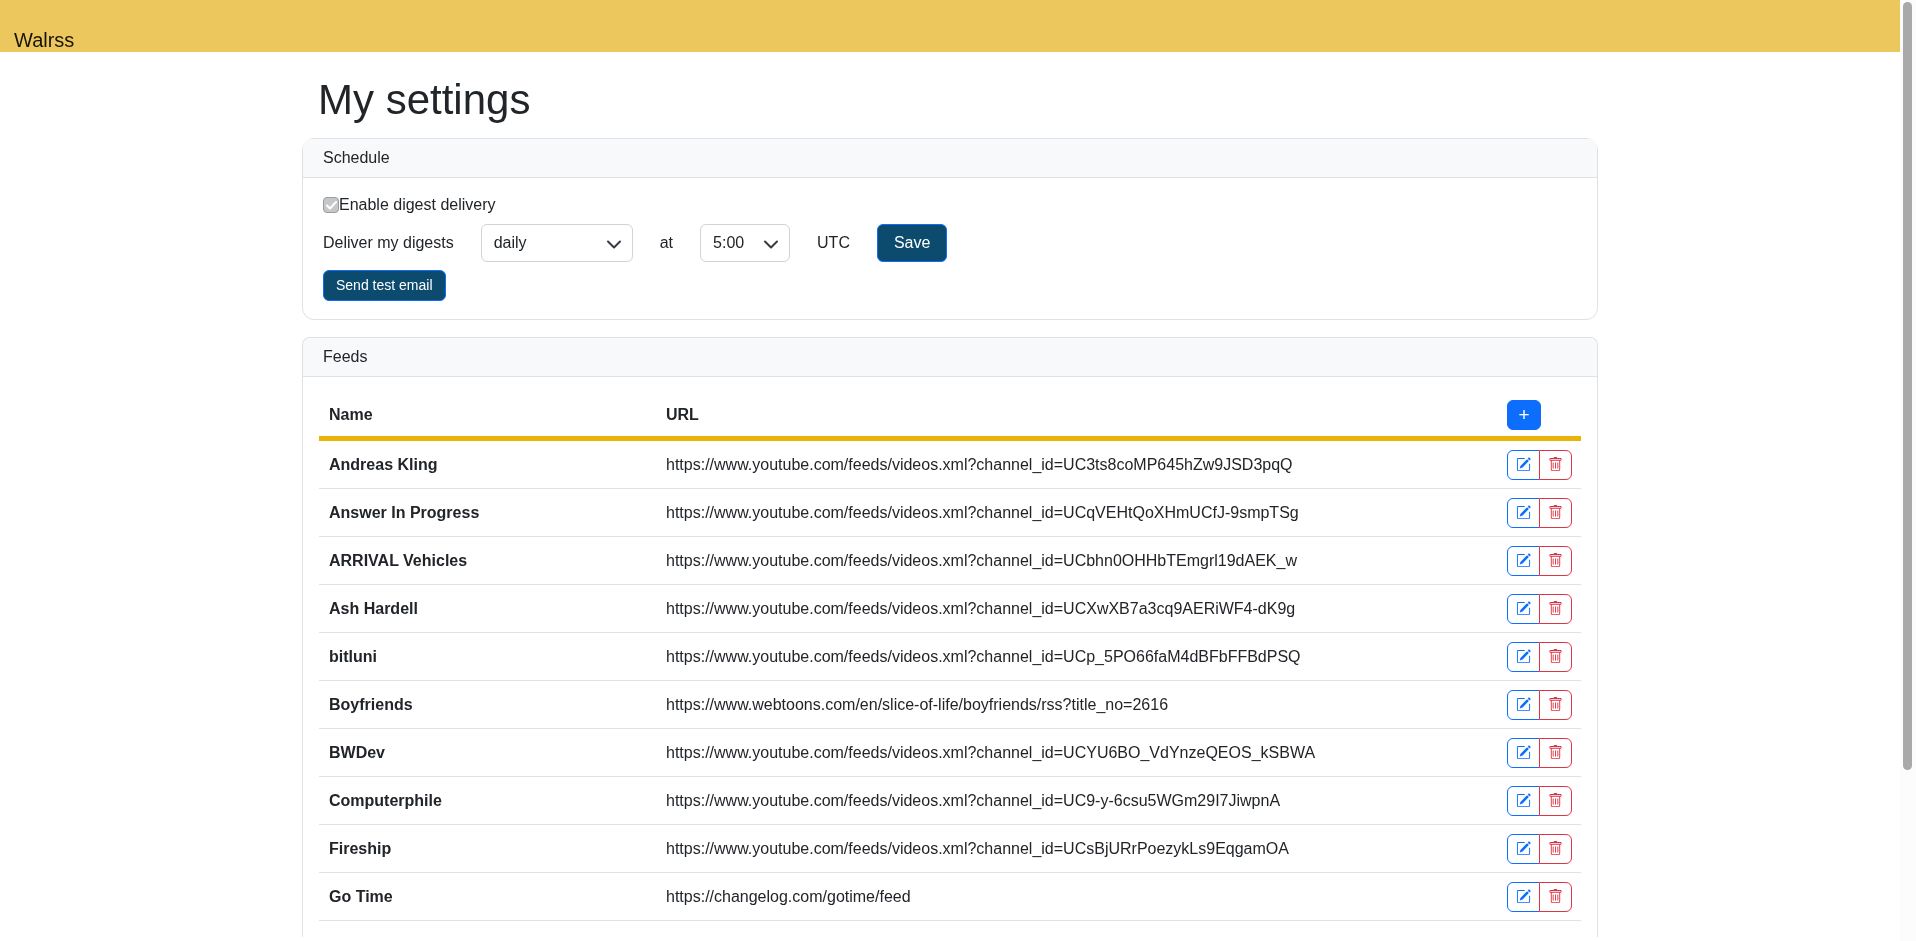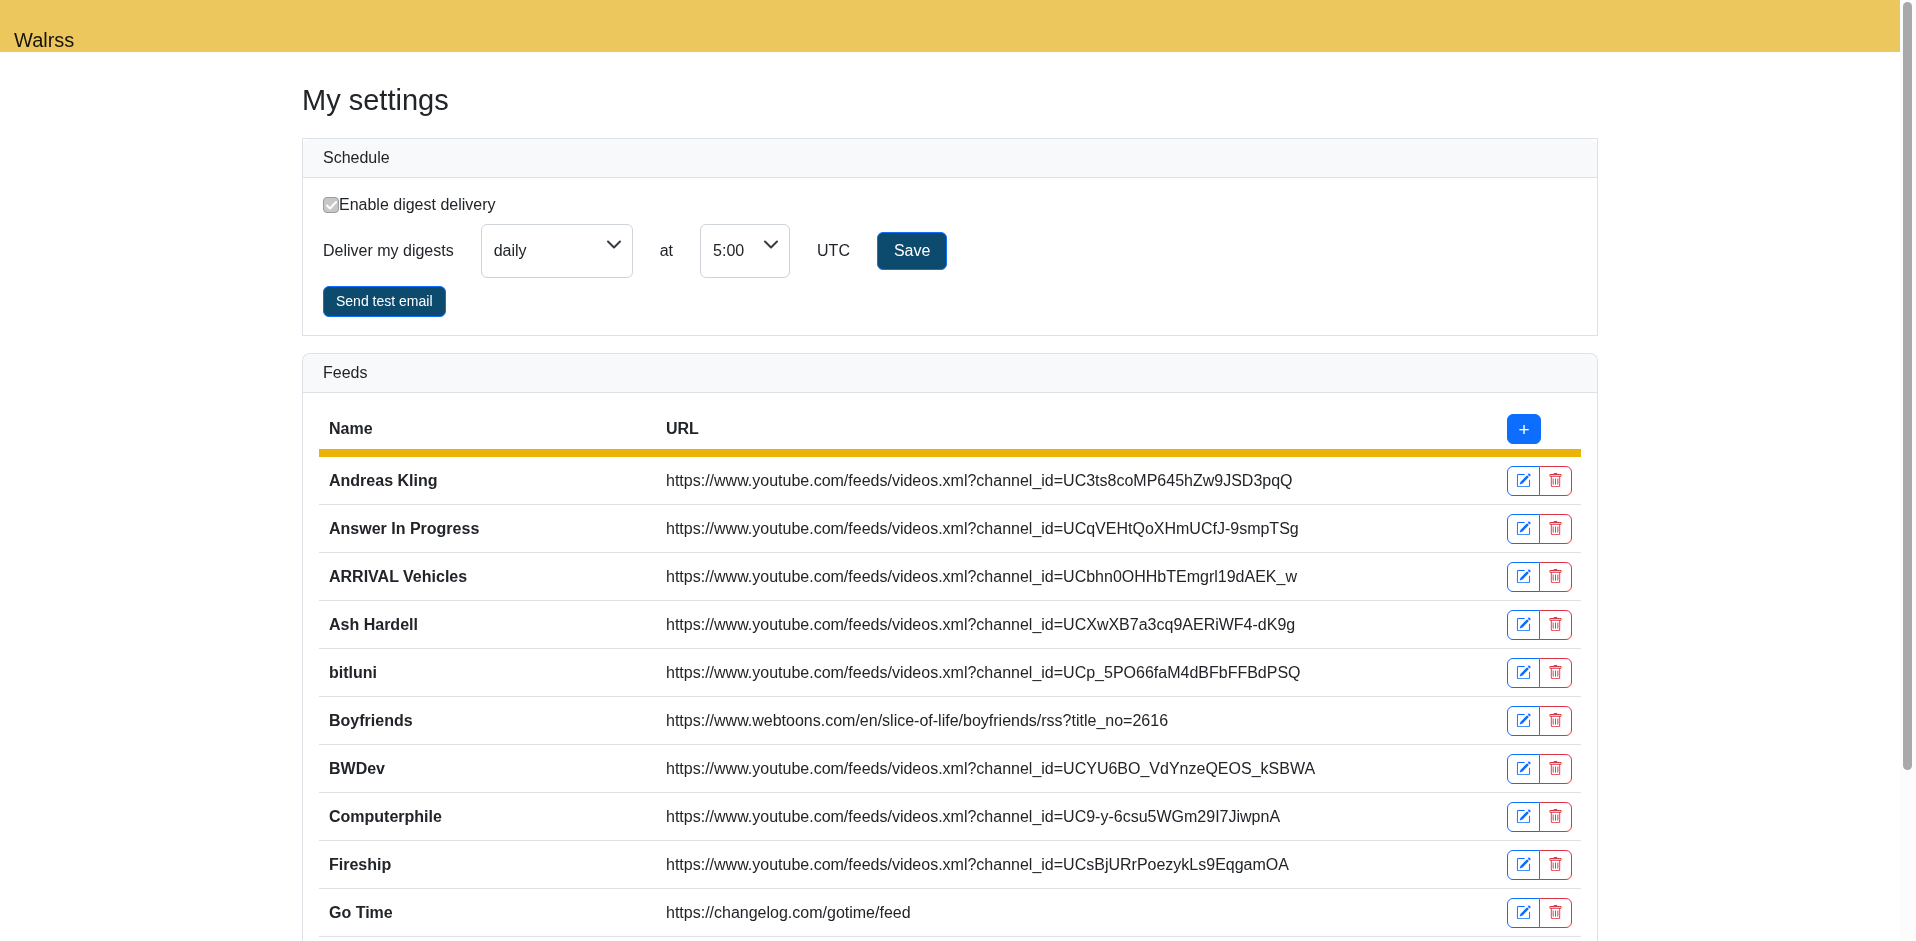--- a/index.html
+++ b/index.html
@@ -21,28 +21,28 @@
     height: 52px;
     background: #ecc75e;
     display: flex; align-items: flex-end;
     padding: 0 14px;
   }
   .brand { font-size: 20px; color: rgba(0,0,0,.9); cursor: pointer; }
 
   
   .container { width: 1296px; margin: 0 auto; }
   h1.page-title {
-    font-size: 29px; font-weight: 500;
-    margin: 24px 0 14px 0; line-height: 48px;
+    font-size: 42px; font-weight: 500;
+    margin: 24px 0 14px 16px; line-height: 48px;
   }
 
   
   .card {
     border: 1px solid #dee2e6;
-    border-radius: 0;
+    border-radius: 12px;
     background: #fff;
     margin-bottom: 17px;
   }
   .card-header {
     background: #f8f9fa;
     border-bottom: 1px solid #dee2e6;
     border-radius: 8px 8px 0 0;
     padding: 8px 20px;
     font-size: 16px; line-height: 22px;
   }
@@ -56,21 +56,21 @@
     width: 16px; height: 16px; border-radius: 4px;
     background: #c6c7c9; border: 1px solid #9a9da0;
     display: inline-flex; align-items: center; justify-content: center;
     flex: 0 0 auto;
   }
   .checkbox svg { display: block; }
   .form-label, .inline-label { font-size: 16px; }
 
   .controls-row { display: flex; align-items: center; gap: 27px; margin-bottom: 8px; }
   .select {
-    position: relative; height: 54px;
+    position: relative; height: 38px;
     border: 1px solid #ced4da; border-radius: 6px;
     background: #fff; font-size: 16px;
     display: inline-flex; align-items: center;
     padding: 0 34px 0 12px;
     cursor: pointer;
   }
   .select .chevron { position: absolute; right: 10px; top: 11px; }
   .select.frequency { width: 152px; }
   .select.time { width: 90px; }
 
@@ -83,21 +83,21 @@
   .btn-sm { font-size: 14px; padding: 5px 12px; line-height: 19px; }
 
   
   .table { width: 100%; font-size: 16px; }
   .tr, .thead-row {
     display: grid;
     grid-template-columns: 337px 1fr 84px;
     align-items: center;
     height: 48px;
   }
-  .thead-row { border-bottom: 8px solid #eab308; }
+  .thead-row { border-bottom: 5px solid #eab308; }
   .tr { border-bottom: 1px solid #dee2e6; }
   .th, .td { padding: 0 10px; overflow: hidden; white-space: nowrap; }
   .th { font-weight: 700; }
   .td.name { font-weight: 700; }
   .td.url { font-weight: 400; }
   .th.actions, .td.actions { display: flex; justify-content: flex-start; }
 
   .btn-add {
     width: 34px; height: 30px;
     background: #0d6efd; border: 1px solid #0d6efd; color: #fff;

